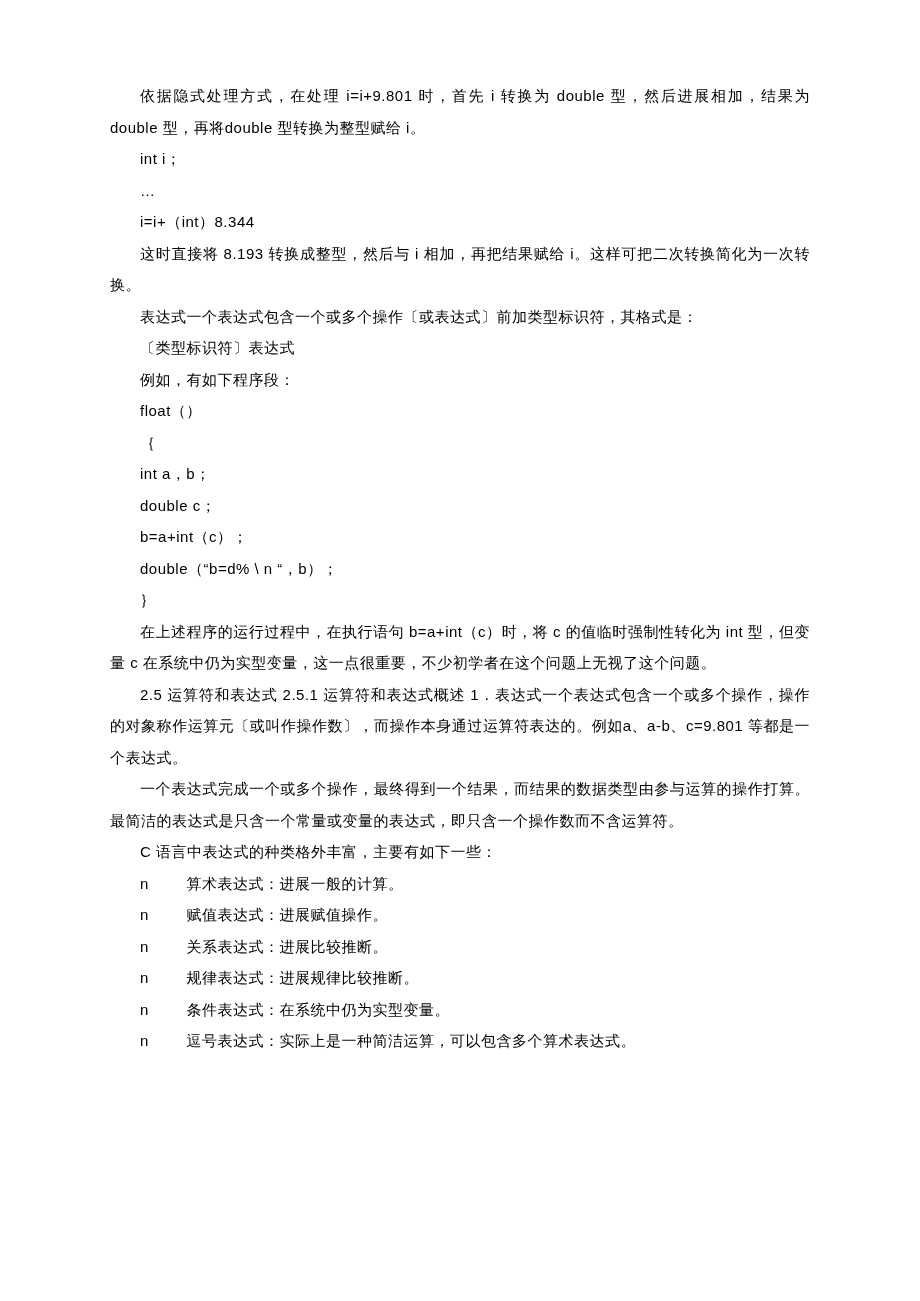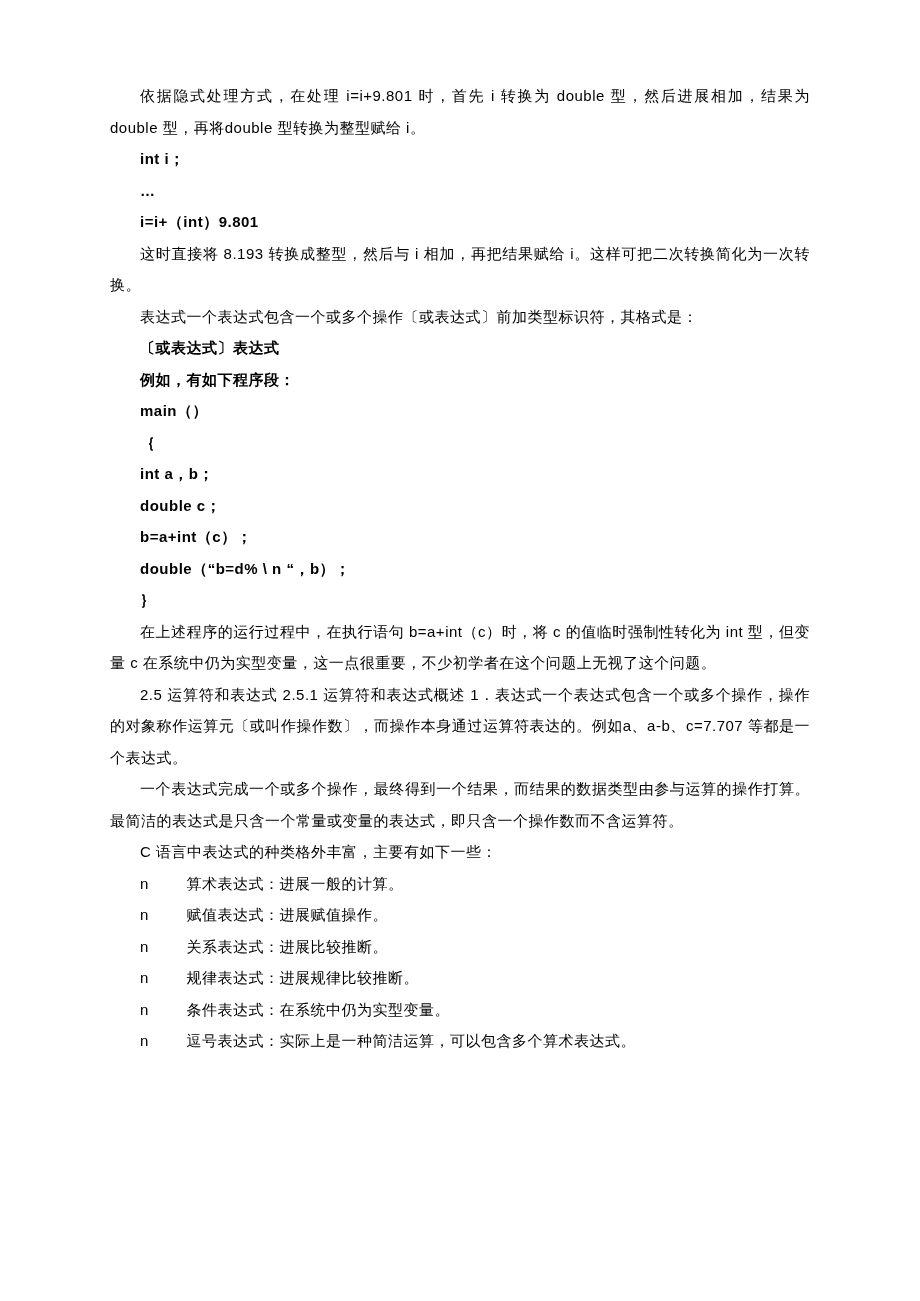--- a/index.html
+++ b/index.html
@@ -17,51 +17,50 @@
   p {
     margin: 0;
     text-align: justify;
   }
   .para {
     text-indent: 2em;
   }
   .code {
     text-indent: 2em;
     font-family: "Microsoft YaHei", sans-serif;
-    font-weight: bold;
   }
   .list-item {
     text-indent: 2em;
   }
   .list-item .bullet {
     display: inline-block;
     width: 3.1em;
     text-indent: 0;
   }
 </style>
 </head>
 <body>
 
 <p class="para">依据隐式处理方式，在处理 i=i+9.801 时，首先 i 转换为 double 型，然后进展相加，结果为 double 型，再将double 型转换为整型赋给 i。</p>
 <p class="code">int i；</p>
 <p class="code">…</p>
-<p class="code">i=i+（int）9.801</p>
+<p class="code">i=i+（int）8.344</p>
 <p class="para">这时直接将 8.193 转换成整型，然后与 i 相加，再把结果赋给 i。这样可把二次转换简化为一次转换。</p>
 <p class="para">表达式一个表达式包含一个或多个操作〔或表达式〕前加类型标识符，其格式是：</p>
-<p class="code">〔或表达式〕表达式</p>
+<p class="code">〔类型标识符〕表达式</p>
 <p class="code">例如，有如下程序段：</p>
-<p class="code">main（）</p>
+<p class="code">float（）</p>
 <p class="code">｛</p>
 <p class="code">int  a，b；</p>
 <p class="code">double c；</p>
 <p class="code">b=a+int（c）；</p>
 <p class="code">double（“b=d% \ n “，b）；</p>
 <p class="code">｝</p>
 <p class="para">在上述程序的运行过程中，在执行语句 b=a+int（c）时，将 c 的值临时强制性转化为 int 型，但变量 c 在系统中仍为实型变量，这一点很重要，不少初学者在这个问题上无视了这个问题。</p>
-<p class="para">2.5  运算符和表达式  2.5.1 运算符和表达式概述  1．表达式一个表达式包含一个或多个操作，操作的对象称作运算元〔或叫作操作数〕，而操作本身通过运算符表达的。例如a、a-b、c=7.707 等都是一个表达式。</p>
+<p class="para">2.5  运算符和表达式  2.5.1 运算符和表达式概述  1．表达式一个表达式包含一个或多个操作，操作的对象称作运算元〔或叫作操作数〕，而操作本身通过运算符表达的。例如a、a-b、c=9.801 等都是一个表达式。</p>
 <p class="para">一个表达式完成一个或多个操作，最终得到一个结果，而结果的数据类型由参与运算的操作打算。最简洁的表达式是只含一个常量或变量的表达式，即只含一个操作数而不含运算符。</p>
 <p class="para">C 语言中表达式的种类格外丰富，主要有如下一些：</p>
 
 <p class="list-item"><span class="bullet">n</span><span>算术表达式：进展一般的计算。</span></p>
 <p class="list-item"><span class="bullet">n</span><span>赋值表达式：进展赋值操作。</span></p>
 <p class="list-item"><span class="bullet">n</span><span>关系表达式：进展比较推断。</span></p>
 <p class="list-item"><span class="bullet">n</span><span>规律表达式：进展规律比较推断。</span></p>
 <p class="list-item"><span class="bullet">n</span><span>条件表达式：在系统中仍为实型变量。</span></p>
 <p class="list-item"><span class="bullet">n</span><span>逗号表达式：实际上是一种简洁运算，可以包含多个算术表达式。</span></p>
 

